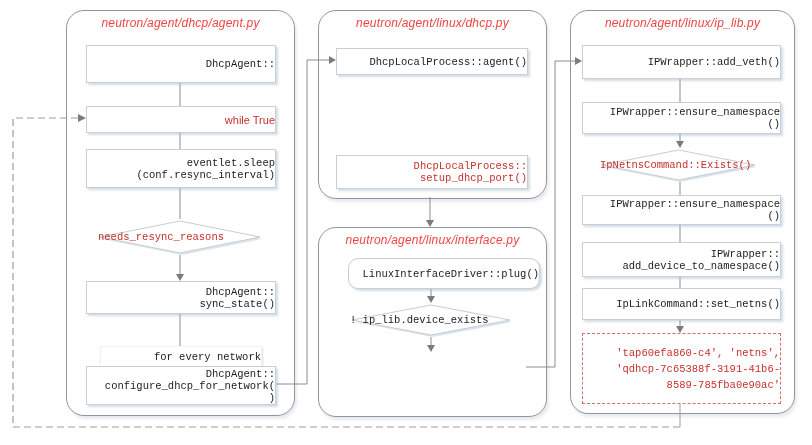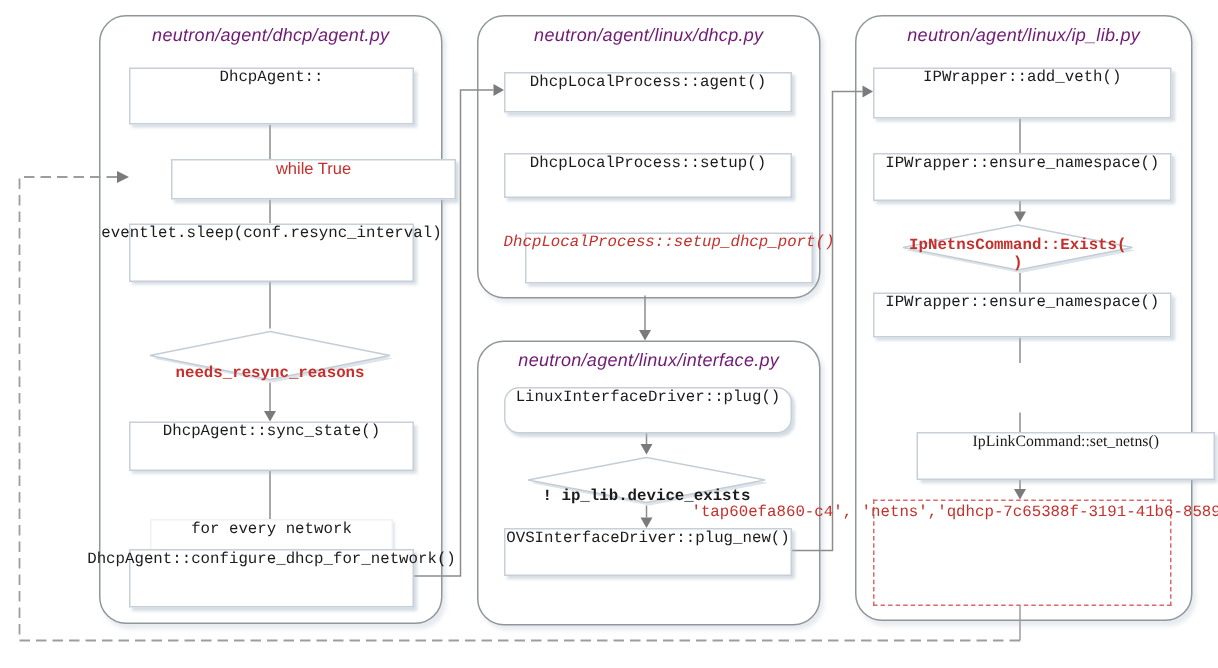--- a/index.html
+++ b/index.html
@@ -6,41 +6,41 @@
   #canvas{
     position:relative;width:812px;height:445px;background:#ffffff;overflow:hidden;
     font-family:"Liberation Mono",monospace;
   }
   .container{
     position:absolute;background:#ffffff;border:1px solid #8f979c;border-radius:18px;
     box-shadow:2px 3px 3px rgba(185,196,208,0.35);z-index:1;
   }
   .ctitle{
     position:absolute;left:0;top:5px;width:100%;text-align:center;
-    font:italic 12px "Liberation Sans",sans-serif;color:#701a75;letter-spacing:.2px;
+    font:italic 12px "Liberation Sans",sans-serif;color:#ef4444;letter-spacing:.2px;
   }
   #wires{position:absolute;left:0;top:0;z-index:2;pointer-events:none;}
   .node{
     position:absolute;z-index:3;background:#ffffff;border:1px solid #c7cfd9;
     box-shadow:2px 2px 2px rgba(172,187,202,0.5);
-    display:flex;flex-direction:row;align-items:flex-start;justify-content:center;
+    display:flex;flex-direction:column;align-items:flex-end;justify-content:center;
     font-size:10.5px;line-height:12px;color:#1b1b1b;text-align:center;white-space:nowrap;
   }
   .plain{
     border:1px solid #eef2f6;box-shadow:1px 2px 2px rgba(172,187,202,0.45);margin-top:18px;
   }
   .fail{
     border:1px dashed #d96a6a;line-height:16px;box-shadow:none;
   }
   .red{color:#c5302c;}
   .sans{font-family:"Liberation Sans",sans-serif;font-size:11px;}
   .diamond{
-    position:absolute;z-index:3;display:flex;flex-direction:column;align-items:center;
-    justify-content:flex-end;font-size:10.5px;line-height:12px;color:#1b1b1b;
-    text-align:center;white-space:nowrap;font-weight:bold;
+    position:absolute;z-index:3;display:flex;align-items:center;
+    justify-content:flex-start;font-size:10.5px;line-height:12px;color:#1b1b1b;
+    text-align:center;white-space:nowrap;
   }
   .diamond svg{position:absolute;left:0;top:0;width:100%;height:100%;overflow:visible;}
   .diamond span{position:relative;z-index:1;}
 </style>
 </head>
 <body>
 
 <div id="canvas">
 
   <div class="container" style="left:66px;top:10px;width:227px;height:404px;">
@@ -87,21 +87,21 @@
       <polygon points="676,326 684,326 680,333"></polygon>
       <polygon points="329,56 329,64 336,60"></polygon>
       <polygon points="575,57 575,65 582,61"></polygon>
       <polygon points="78,114 78,122 86,118"></polygon>
     </g>
   </svg>
 
   <div class="node" style="left:86px;top:45px;width:188px;height:36px;">
     <span>DhcpAgent::</span>
   </div>
-  <div class="node" style="left:86px;top:106px;width:188px;height:25px;margin-left:28px;">
+  <div class="node" style="left:86px;top:106px;width:188px;height:25px;">
     <span class="red sans">while True</span>
   </div>
   <div class="node" style="left:86px;top:149px;width:188px;height:37px;">
     <span>eventlet.sleep</span>
     <span>(conf.resync_interval)</span>
   </div>
   <div class="diamond" style="left:98px;top:219px;width:164px;height:36px;">
     <svg viewBox="0 0 164 36" preserveAspectRatio="none">
       <polygon points="84,4 164,20 84,36 4,20" fill="#dde4ea" stroke="none"></polygon>
       <polygon points="82,2 162,18 82,34 2,18" fill="#ffffff" stroke="#c4cdd6" stroke-width="1"></polygon>
@@ -117,40 +117,34 @@
   </div>
   <div class="node" style="left:86px;top:366px;width:188px;height:37px;">
     <span>DhcpAgent::</span>
     <span>configure_dhcp_for_network(</span>
     <span>)</span>
   </div>
 
   <div class="node" style="left:336px;top:48px;width:190px;height:25px;">
     <span>DhcpLocalProcess::agent()</span>
   </div>
-  <div class="node" style="left:336px;top:102px;width:190px;height:28px;">
-    <span>DhcpLocalProcess::setup()</span>
-  </div>
-  <div class="node" style="left:350px;top:155px;width:190px;height:32px;font-style:italic;">
+  <div class="node" style="left:336px;top:155px;width:190px;height:32px;">
     <span class="red">DhcpLocalProcess::</span>
     <span class="red">setup_dhcp_port()</span>
   </div>
 
-  <div class="node" style="left:336px;top:258px;width:190px;height:29px;border-radius:10px;">
+  <div class="node" style="left:348px;top:258px;width:190px;height:29px;border-radius:10px;">
     <span>LinuxInterfaceDriver::plug()</span>
   </div>
   <div class="diamond" style="left:350px;top:303px;width:162px;height:34px;">
     <svg viewBox="0 0 162 34" preserveAspectRatio="none">
       <polygon points="83,4 162,19 83,34 4,19" fill="#dde4ea" stroke="none"></polygon>
       <polygon points="81,2 160,17 81,32 2,17" fill="#ffffff" stroke="#c4cdd6" stroke-width="1"></polygon>
     </svg>
     <span>! ip_lib.device_exists</span>
-  </div>
-  <div class="node" style="left:336px;top:352px;width:190px;height:30px;">
-    <span>OVSInterfaceDriver::plug_new()</span>
   </div>
 
   <div class="node" style="left:582px;top:45px;width:197px;height:32px;">
     <span>IPWrapper::add_veth()</span>
   </div>
   <div class="node" style="left:582px;top:102px;width:197px;height:30px;">
     <span>IPWrapper::ensure_namespace</span>
     <span>()</span>
   </div>
   <div class="diamond" style="left:600px;top:148px;width:157px;height:34px;">
@@ -158,21 +152,25 @@
       <polygon points="80.5,4 157,19 80.5,34 4,19" fill="#dde4ea" stroke="none"></polygon>
       <polygon points="78.5,2 155,17 78.5,32 2,17" fill="#ffffff" stroke="#c4cdd6" stroke-width="1"></polygon>
     </svg>
     <span class="red">IpNetnsCommand::Exists(</span>
     <span class="red">)</span>
   </div>
   <div class="node" style="left:582px;top:195px;width:197px;height:28px;">
     <span>IPWrapper::ensure_namespace</span>
     <span>()</span>
   </div>
-  <div class="node" style="left:611px;top:288px;width:197px;height:30px;font-family:Liberation Serif, serif;">
+  <div class="node" style="left:582px;top:242px;width:197px;height:33px;">
+    <span>IPWrapper::</span>
+    <span>add_device_to_namespace()</span>
+  </div>
+  <div class="node" style="left:582px;top:288px;width:197px;height:30px;">
     <span>IpLinkCommand::set_netns()</span>
   </div>
   <div class="node fail" style="left:582px;top:333px;width:197px;height:69px;">
     <span class="red">'tap60efa860-c4', 'netns',</span>
     <span class="red">'qdhcp-7c65388f-3191-41b6-</span>
     <span class="red">8589-785fba0e90ac'</span>
   </div>
 
 </div>
 

